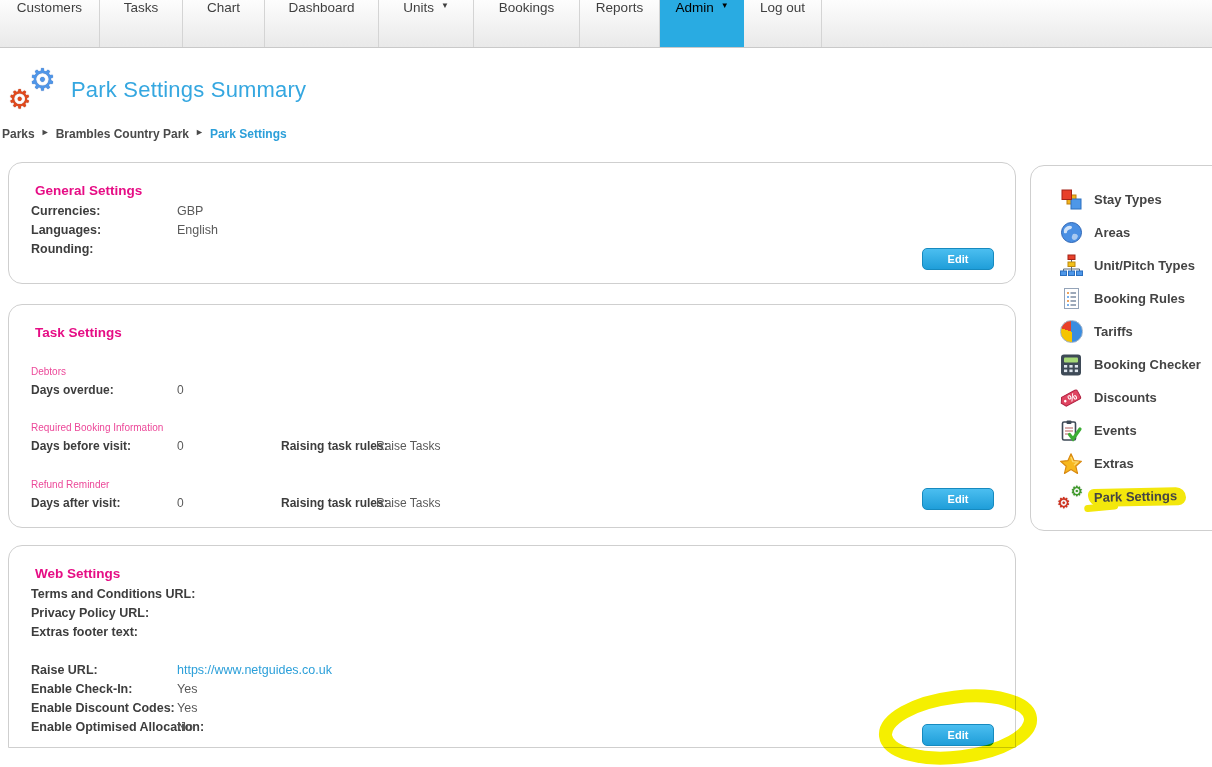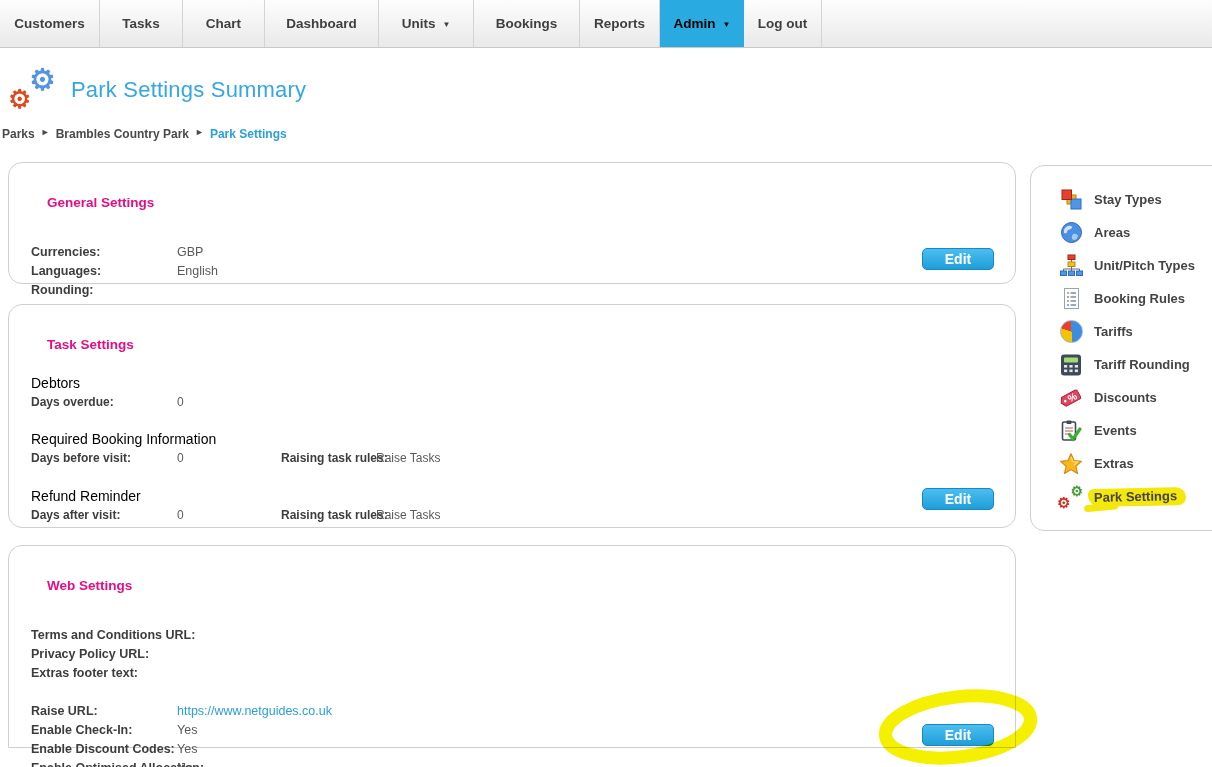--- a/index.html
+++ b/index.html
@@ -2,21 +2,21 @@
 <html><head>
 <meta charset="utf-8">
 <style>
   html,body{margin:0;padding:0}
   body{width:1212px;height:767px;position:relative;overflow:hidden;background:#fff;
        font-family:"Liberation Sans",sans-serif;-webkit-font-smoothing:antialiased}
 
   
   .navbar{position:absolute;top:0;left:0;width:1212px;height:48px;display:flex;
           background:linear-gradient(#fdfdfd,#e9e9e9);border-bottom:1px solid #c9c9c9;box-sizing:border-box}
-  .tab{display:flex;align-items:center;justify-content:center;font-size:13.5px;font-weight:bold;
+  .tab{display:flex;align-items:flex-start;justify-content:center;font-size:13.5px;font-weight:normal;
        color:#3f3f3f;border-right:1px solid #d4d4d4;cursor:pointer;box-sizing:border-box}
   .tab:nth-child(1){width:100px}.tab:nth-child(2){width:83px}.tab:nth-child(3){width:82px}
   .tab:nth-child(4){width:114px}.tab:nth-child(5){width:95px}.tab:nth-child(6){width:106px}
   .tab:nth-child(7){width:80px}.tab:nth-child(8){width:84px}.tab:nth-child(9){width:78px}
   .tab.active{background:#29abe2;color:#000000;border-right:none;border-left:none}
   .caret{font-size:8px;margin-left:7px;position:relative;top:1px}
 
   
   .page-header{position:absolute;top:66px;left:8px;display:flex;align-items:center}
   .gears{width:48px;height:48px;position:relative}
@@ -30,33 +30,33 @@
   .crumb{cursor:pointer}
   .crumb.current{color:#2b9fd9}
   .crumb-sep{font-size:9px;margin:0 6px;color:#4a4a4a}
 
   
   .panel{position:absolute;left:8px;width:1008px;background:#fff;border:1px solid #cfcfcf;
          border-radius:14px;box-sizing:border-box;padding:16px 22px;z-index:1}
   #panel-general{top:162px;height:122px}
   #panel-task{top:304px;height:224px}
   #panel-web{top:545px;height:203px;border-bottom-left-radius:0;border-bottom-right-radius:0}
-  .panel-title{margin:16px;font-size:13.5px;font-weight:bold;color:#e60d85}
-  .rows{margin-top:33px}
+  .panel-title{margin:4px;font-size:13.5px;font-weight:bold;color:#e60d85}
+  .rows{margin-top:4px}
   .row{display:grid;grid-template-columns:146px 1fr;font-size:12.5px;line-height:19px}
   .row4{display:grid;grid-template-columns:146px 104px 95px 1fr;font-size:12px;line-height:19px}
   .row.mt{margin-top:19px}
   .lbl{font-weight:bold;color:#3d3d3d;white-space:nowrap}
   .val{color:#5a5a5a;white-space:nowrap;overflow:hidden}
   .val.link{color:#2b9fd9;cursor:pointer}
-  .sub{color:#000000;font-size:14px;line-height:19px}
+  .sub{color:#ec4899;font-size:10px;line-height:19px}
   .sub.g1{margin-top:22px}.sub.g2{margin-top:18px}.sub.g3{margin-top:19px}
   .edit-btn{position:absolute;right:21px;width:72px;height:22px;box-sizing:border-box;
             background:linear-gradient(#4bbef0,#1f9ed9);border:1px solid #168abf;border-radius:5px;
-            color:#fff;font-weight:bold;font-size:14px;text-align:center;line-height:20px;cursor:pointer}
+            color:#fff;font-weight:bold;font-size:11px;text-align:center;line-height:20px;cursor:pointer}
   #panel-general .edit-btn{top:85px}
   #panel-task .edit-btn{top:183px}
   #panel-web .edit-btn{top:178px}
 
   
   .sidebar{position:absolute;left:1030px;top:165px;width:262px;height:366px;background:#fff;
            border:1px solid #cfcfcf;border-radius:14px;box-sizing:border-box;padding:17px 0 0 28px;z-index:1}
   .side-item{height:33px;display:flex;align-items:center;font-size:13px;font-weight:bold;color:#444;cursor:pointer}
   .side-ic{width:24px;height:24px;margin-right:11px;position:relative;display:flex;align-items:center;justify-content:center;flex:none}
   .pie{width:21px;height:21px;border-radius:50%;border:1px solid #9db1c8;
@@ -267,21 +267,21 @@
           <g fill="#dfe6ee">
             <rect x="4" y="11" width="3.2" height="2.6"></rect>
             <rect x="9.4" y="11" width="3.2" height="2.6"></rect>
             <rect x="14.8" y="11" width="3.2" height="2.6"></rect>
             <rect x="4" y="15.5" width="3.2" height="2.6"></rect>
             <rect x="9.4" y="15.5" width="3.2" height="2.6"></rect>
             <rect x="14.8" y="15.5" width="3.2" height="2.6"></rect>
           </g>
         </svg>
       </span>
-      <span>Tariff Rounding</span>
+      <span>Booking Checker</span>
     </div>
     <div class="side-item">
       <span class="side-ic">
         <svg width="24" height="24" viewBox="0 0 24 24">
           <g transform="rotate(-28 12 12)">
             <path d="M4 7 h15 a2 2 0 0 1 2 2 v6 a2 2 0 0 1 -2 2 h-15 l-3 -5z" fill="#e04561" stroke="#b02342"></path>
             <circle cx="5.5" cy="12" r="1.3" fill="#fff"></circle>
             <text x="9" y="15.5" font-size="10" font-weight="bold" fill="#fff" font-family="Liberation Sans,sans-serif">%</text>
           </g>
         </svg>

